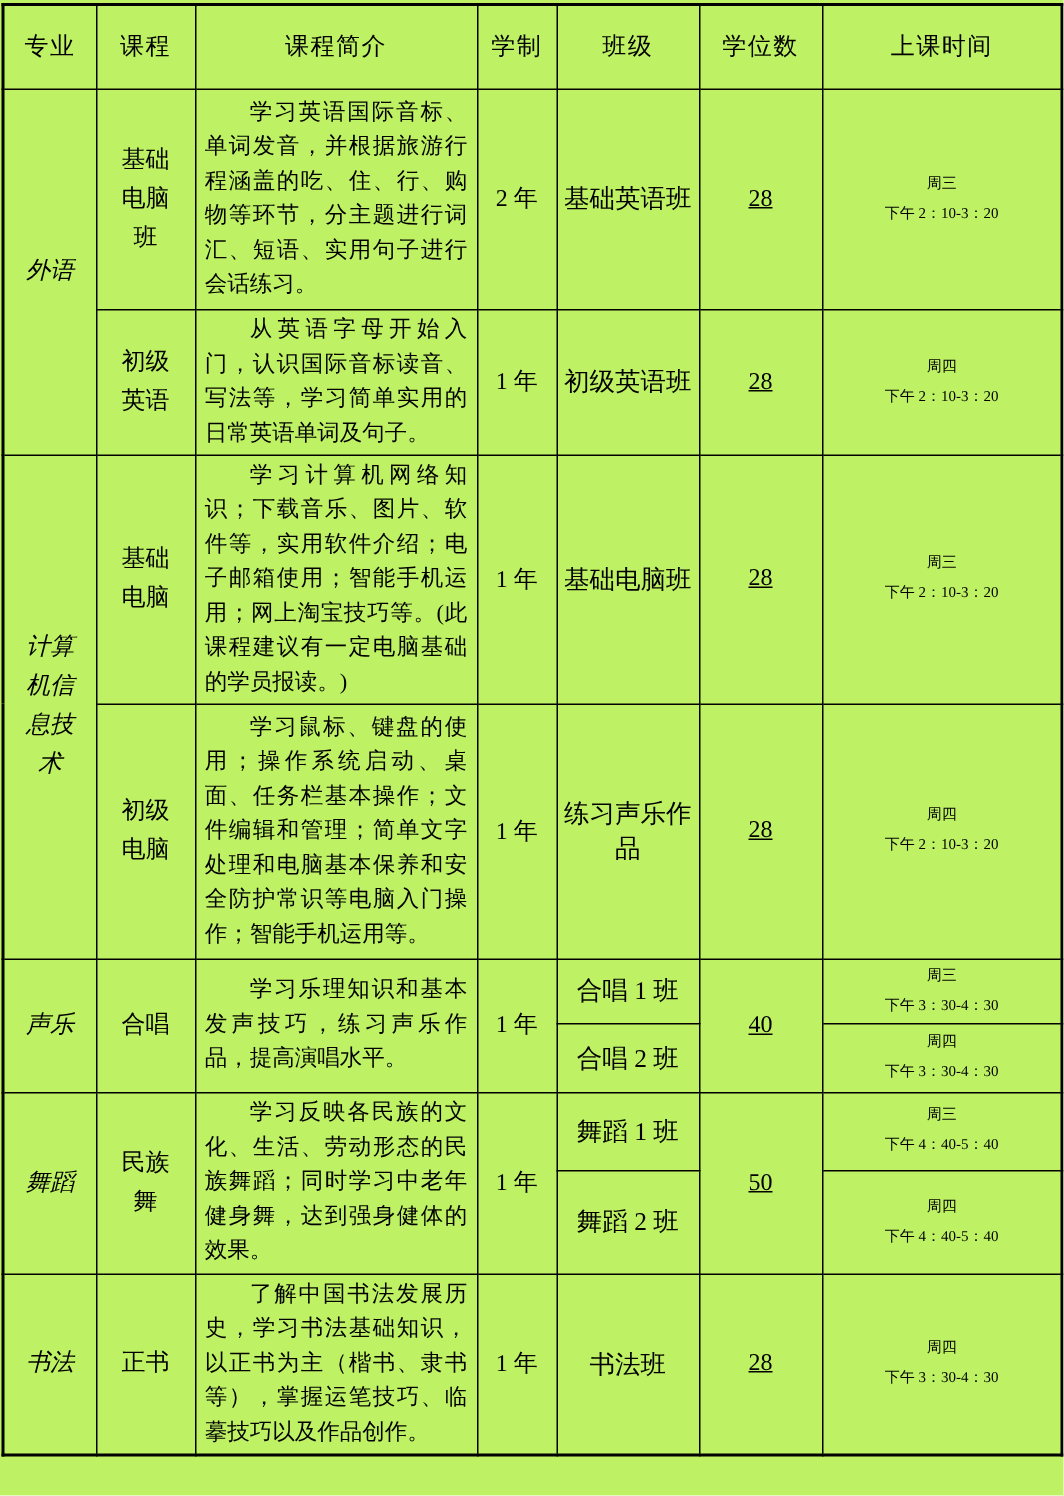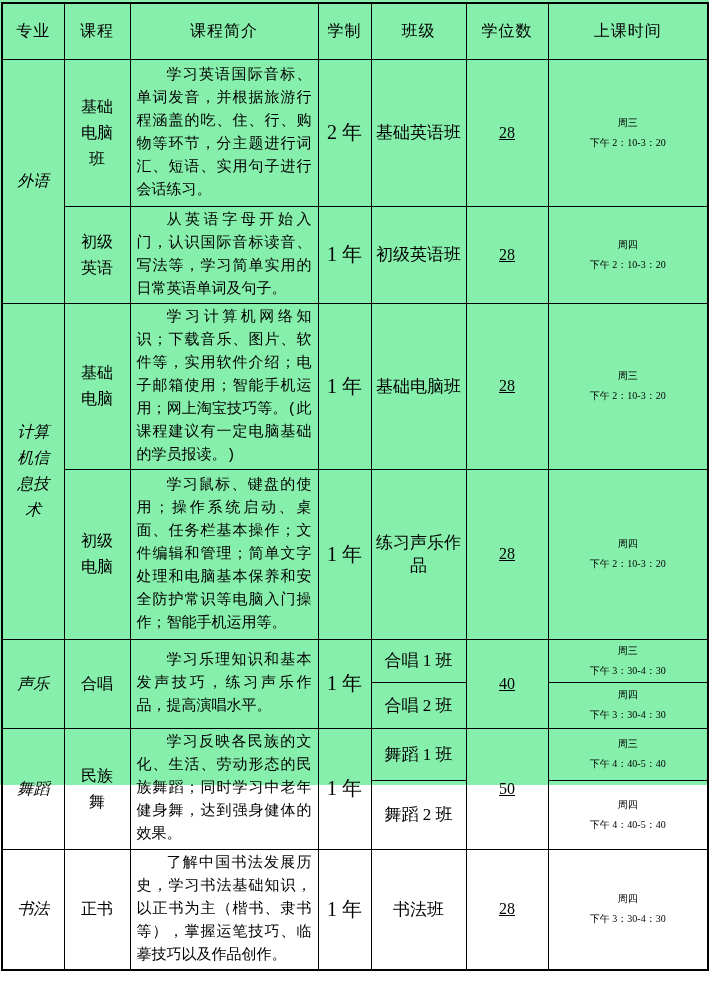--- a/index.html
+++ b/index.html
@@ -3,21 +3,21 @@
 <meta charset="utf-8">
 <style>
   * { margin: 0; padding: 0; box-sizing: border-box; }
   html, body { background: #ffffff; }
   body {
     width: 709px; height: 997px;
     font-family: "Liberation Serif", "DejaVu Serif", serif;
     color: #000000;
     position: relative;
   }
-  .page { position: absolute; top: 0; left: 0; width: 709px; height: 785px; background: #86efac; padding-left: 24px; }
+  .page { position: absolute; top: 0; left: 0; width: 709px; height: 997px; background: #bef264; padding-left: 24px; }
   table.course-table {
     position: absolute; top: 2px; left: 1px;
     width: 706px;
     border-collapse: collapse;
     table-layout: fixed;
     border: 2px solid #000000;
   }
   td, th {
     border: 1px solid #000000;
     vertical-align: middle;
@@ -38,23 +38,22 @@
   th.h { font-size: 16px; letter-spacing: 1px; }
   td.major  { font-size: 16px; padding: 0 7px; line-height: 26px; font-style: italic; }
   td.course { font-size: 16px; padding: 0 12px; line-height: 26px; }
   td.intro {
     font-size: 15px;
     line-height: 23px;
     text-align: justify;
     text-align-last: left;
     text-indent: 2em;
     padding: 2px 6px;
-    font-family: Liberation Mono, monospace;
   }
-  td.duration { font-size: 20px; text-align: center; }
+  td.duration { font-size: 16px; text-align: center; }
   td.cls      { font-size: 17px; font-family: Liberation Serif, serif; }
   td.seats    { font-size: 16px; text-decoration: underline; }
   td.time     { font-size: 10px; line-height: 20px; padding: 1px 2px; }
   td.time .day   { display: block; }
   td.time .hours { display: block; }
 </style>
 </head>
 <body>
 
 <div class="page">

